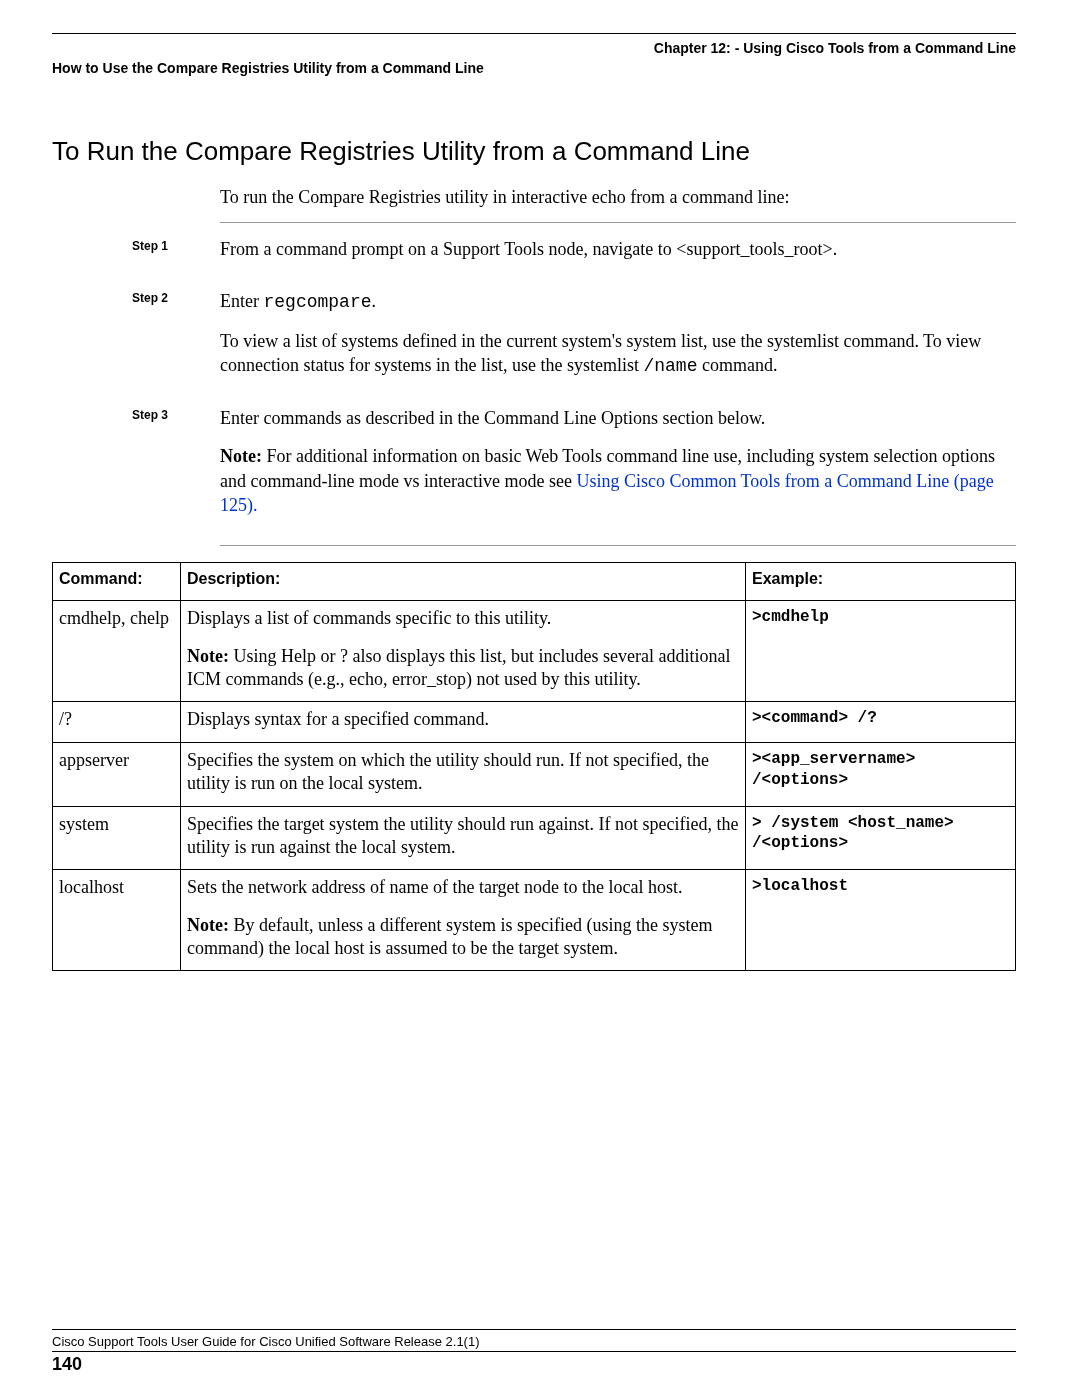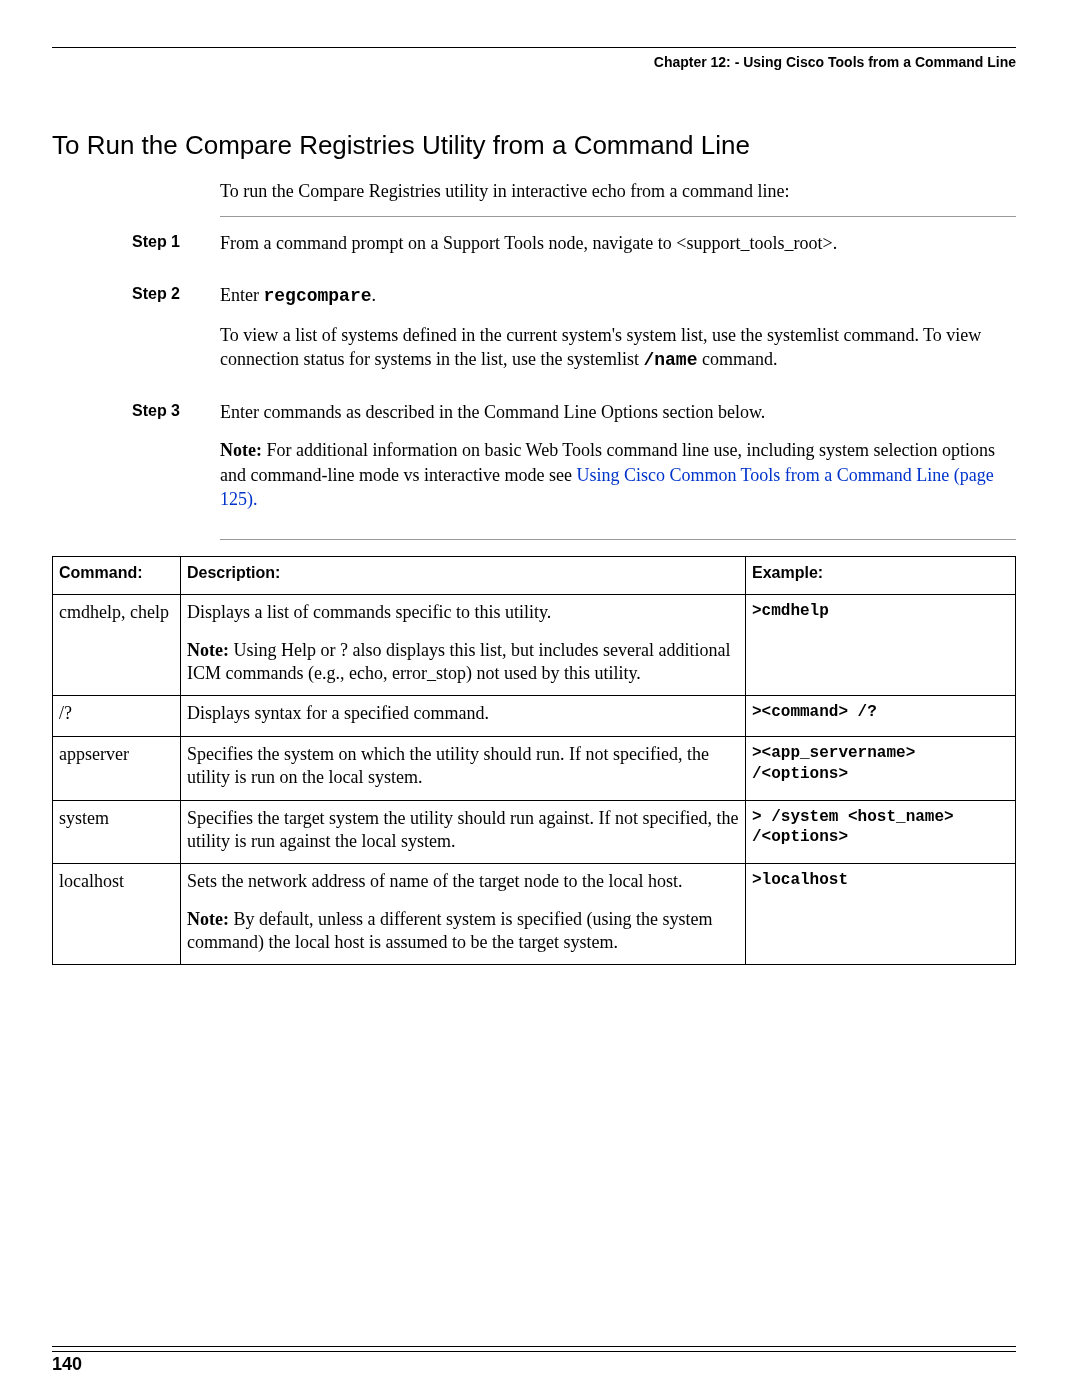--- a/index.html
+++ b/index.html
@@ -6,21 +6,21 @@
     margin: 0;
     background: #fff;
     font-family: "Times New Roman", Times, serif;
     font-size: 18px;
     color: #000;
   }
   .page {
     width: 1068px;
     min-height: 1397px;
     box-sizing: border-box;
-    padding: 47px 52px 20px 52px;
+    padding: 33px 52px 20px 52px;
     position: relative;
   }
   .topline {
     border-top: 1.5px solid #000;
     margin-bottom: 6px;
   }
   .chapter-line {
     text-align: right;
     font-family: Helvetica, Arial, sans-serif;
     font-weight: bold;
@@ -58,33 +58,33 @@
   }
   .step-row {
     display: flex;
     margin-bottom: 14px;
   }
   .step-label {
     width: 88px;
     flex: 0 0 88px;
     font-family: Helvetica, Arial, sans-serif;
     font-weight: bold;
-    font-size: 16px;
+    font-size: 12px;
     padding-top: 2px;
   }
   .step-body {
     flex: 1;
   }
   .step-body p {
     margin: 0 0 14px 0;
     line-height: 1.35;
   }
   .mono-inline {
     font-family: "Courier New", Courier, monospace;
-    font-weight: bold;
+    font-weight: normal;
   }
   a.link {
     color: #0033cc;
     text-decoration: none;
   }
   table.cmd {
     width: 100%;
     border-collapse: collapse;
     margin-top: 16px;
     table-layout: fixed;
@@ -141,20 +141,21 @@
     margin: 2px 0 0 0;
   }
 </style>
 </head>
 <body>
 
 <div class="page">
 
   <div class="topline"></div>
   <p class="chapter-line">Chapter 12: - Using Cisco Tools from a Command Line</p>
+  <p class="breadcrumb">How to Use the Compare Registries Utility from a Command Line</p>
 
   <h2 class="h2">To Run the Compare Registries Utility from a Command Line</h2>
 
   <p class="intro">To run the Compare Registries utility in interactive echo from a command line:</p>
 
   <hr class="hr-thin">
 
   <div class="steps">
 
     <div class="step-row">
@@ -246,17 +247,18 @@
           <p><span class="bold">Note:</span><span> By default, unless a different system is specified (using the system command) the local host is assumed to be the target system.</span></p>
         </td>
         <td class="example">&gt;localhost</td>
       </tr>
 
     </tbody>
   </table>
 
   <div class="footer">
     <div class="footer-line"></div>
+    <p class="footer-text">Cisco Support Tools User Guide for Cisco Unified Software Release 2.1(1)</p>
     <div class="footer-page-row"></div>
     <p class="footer-page">140</p>
   </div>
 
 </div>
 
 </body></html>

